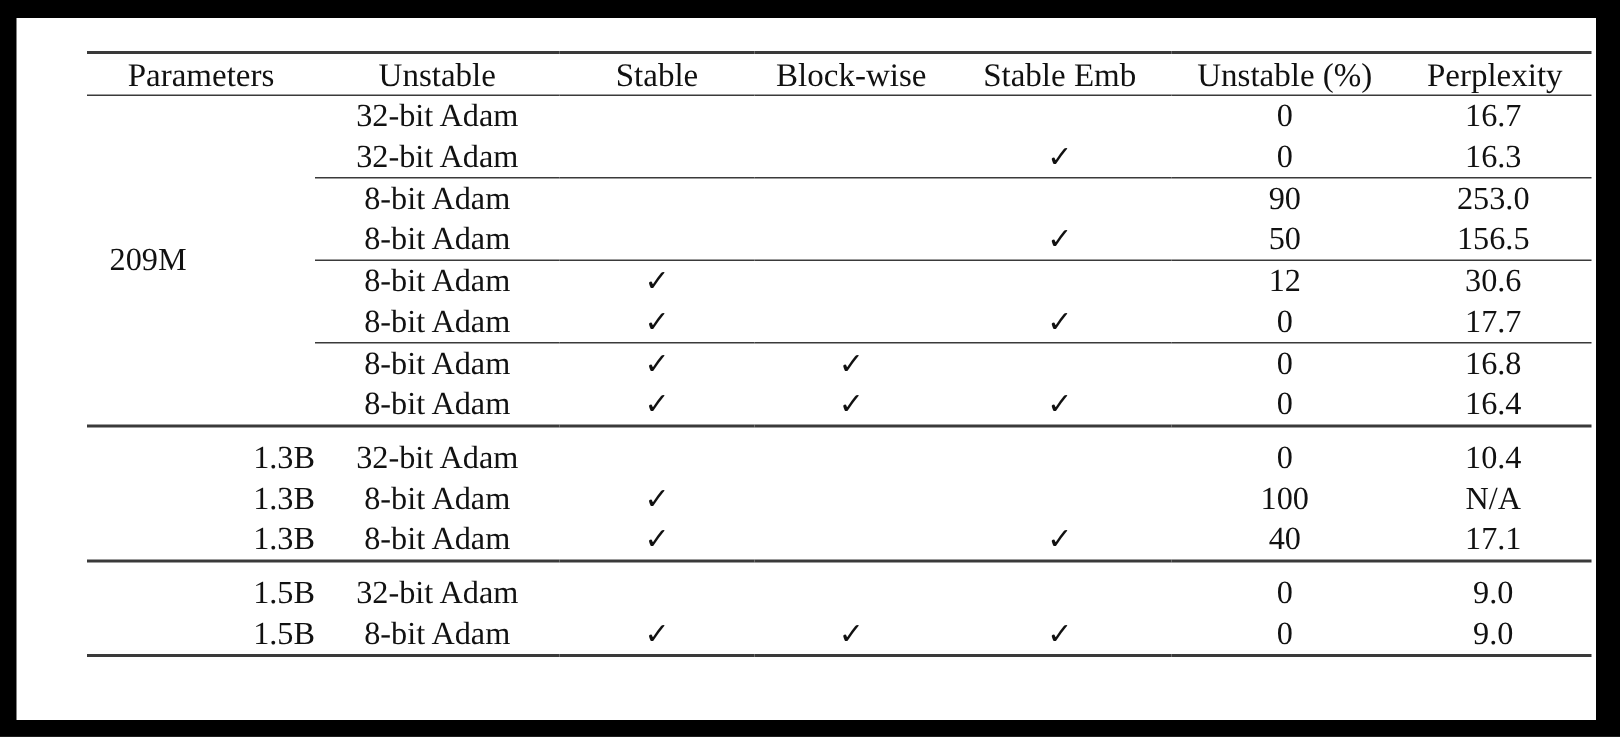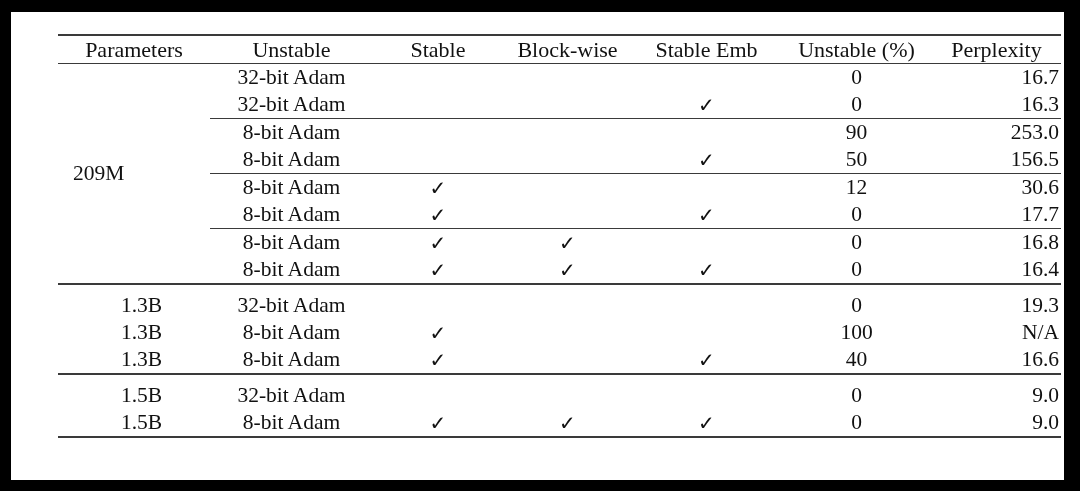--- a/index.html
+++ b/index.html
@@ -74,23 +74,23 @@
     text-align: center;
     font-weight: normal;
     font-size: 22px;
   }
   thead tr.head-rules th {
     border-top: 2.2px solid #3a3a3a;
     border-bottom: 1.4px solid #3a3a3a;
   }
 
   
-  .t-left   { text-align: center; padding-left: 15px !important; }
+  .t-left   { text-align: right; padding-left: 15px !important; }
   .t-center { text-align: center; }
-  .t-right  { text-align: right; padding-right: 2px !important; }
+  .t-right  { text-align: center; padding-right: 2px !important; }
 
   .bold { font-weight: bold; }
 
   
   tr.sub-rule > td {
     border-top: 1.4px solid #3a3a3a;
   }
 
   
   tr.block-rule > td {
@@ -213,39 +213,39 @@
               <td style="height: 7px;"></td>
               <td style="height: 7px;"></td>
             </tr>
             <tr>
               <td class="t-left">1.3B</td>
               <td class="t-center">32-bit Adam</td>
               <td class="t-center check"></td>
               <td class="t-center check"></td>
               <td class="t-center check"></td>
               <td class="t-center">0</td>
-              <td class="t-right">19.3</td>
+              <td class="t-right">10.4</td>
             </tr>
             <tr>
               <td class="t-left">1.3B</td>
               <td class="t-center">8-bit Adam</td>
               <td class="t-center check">✓</td>
               <td class="t-center check"></td>
               <td class="t-center check"></td>
               <td class="t-center">100</td>
               <td class="t-right">N/A</td>
             </tr>
             <tr>
               <td class="t-left">1.3B</td>
               <td class="t-center">8-bit Adam</td>
               <td class="t-center check">✓</td>
               <td class="t-center check"></td>
               <td class="t-center check">✓</td>
               <td class="t-center">40</td>
-              <td class="t-right">16.6</td>
+              <td class="t-right">17.1</td>
             </tr>
             <tr class="block-rule">
               <td style="height: 7px;"></td>
               <td style="height: 7px;"></td>
               <td style="height: 7px;"></td>
               <td style="height: 7px;"></td>
               <td style="height: 7px;"></td>
               <td style="height: 7px;"></td>
               <td style="height: 7px;"></td>
             </tr>

